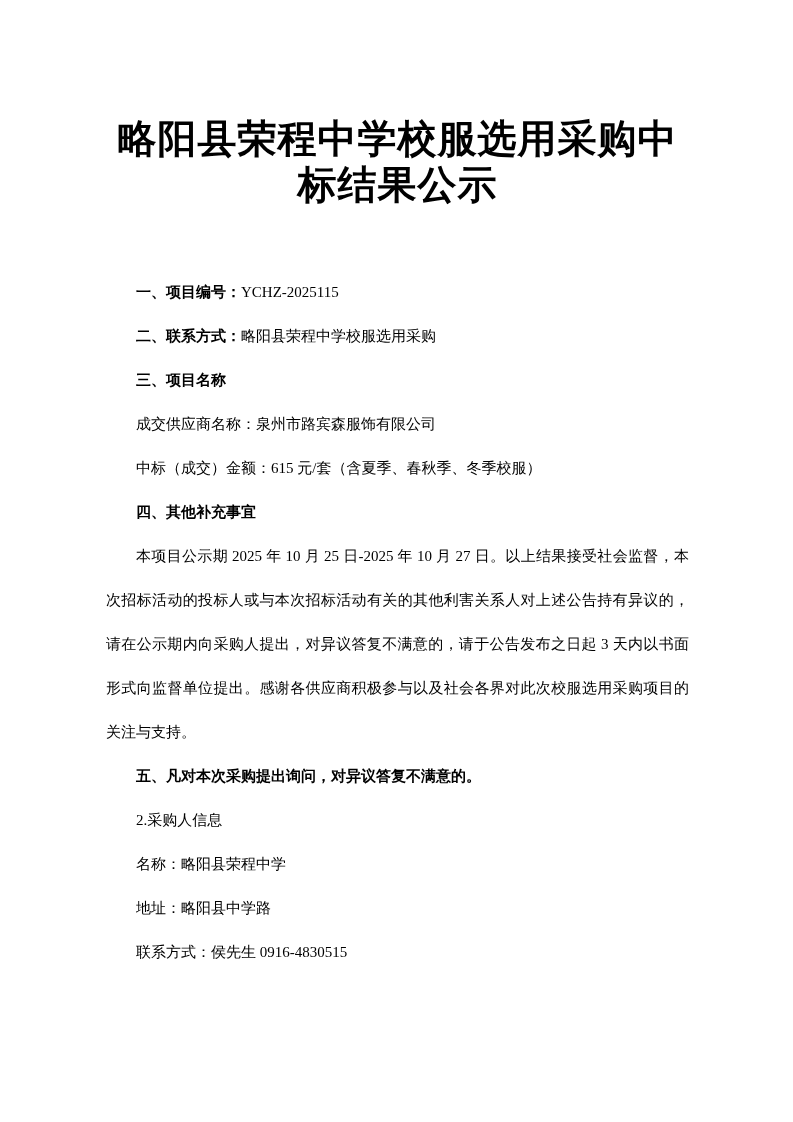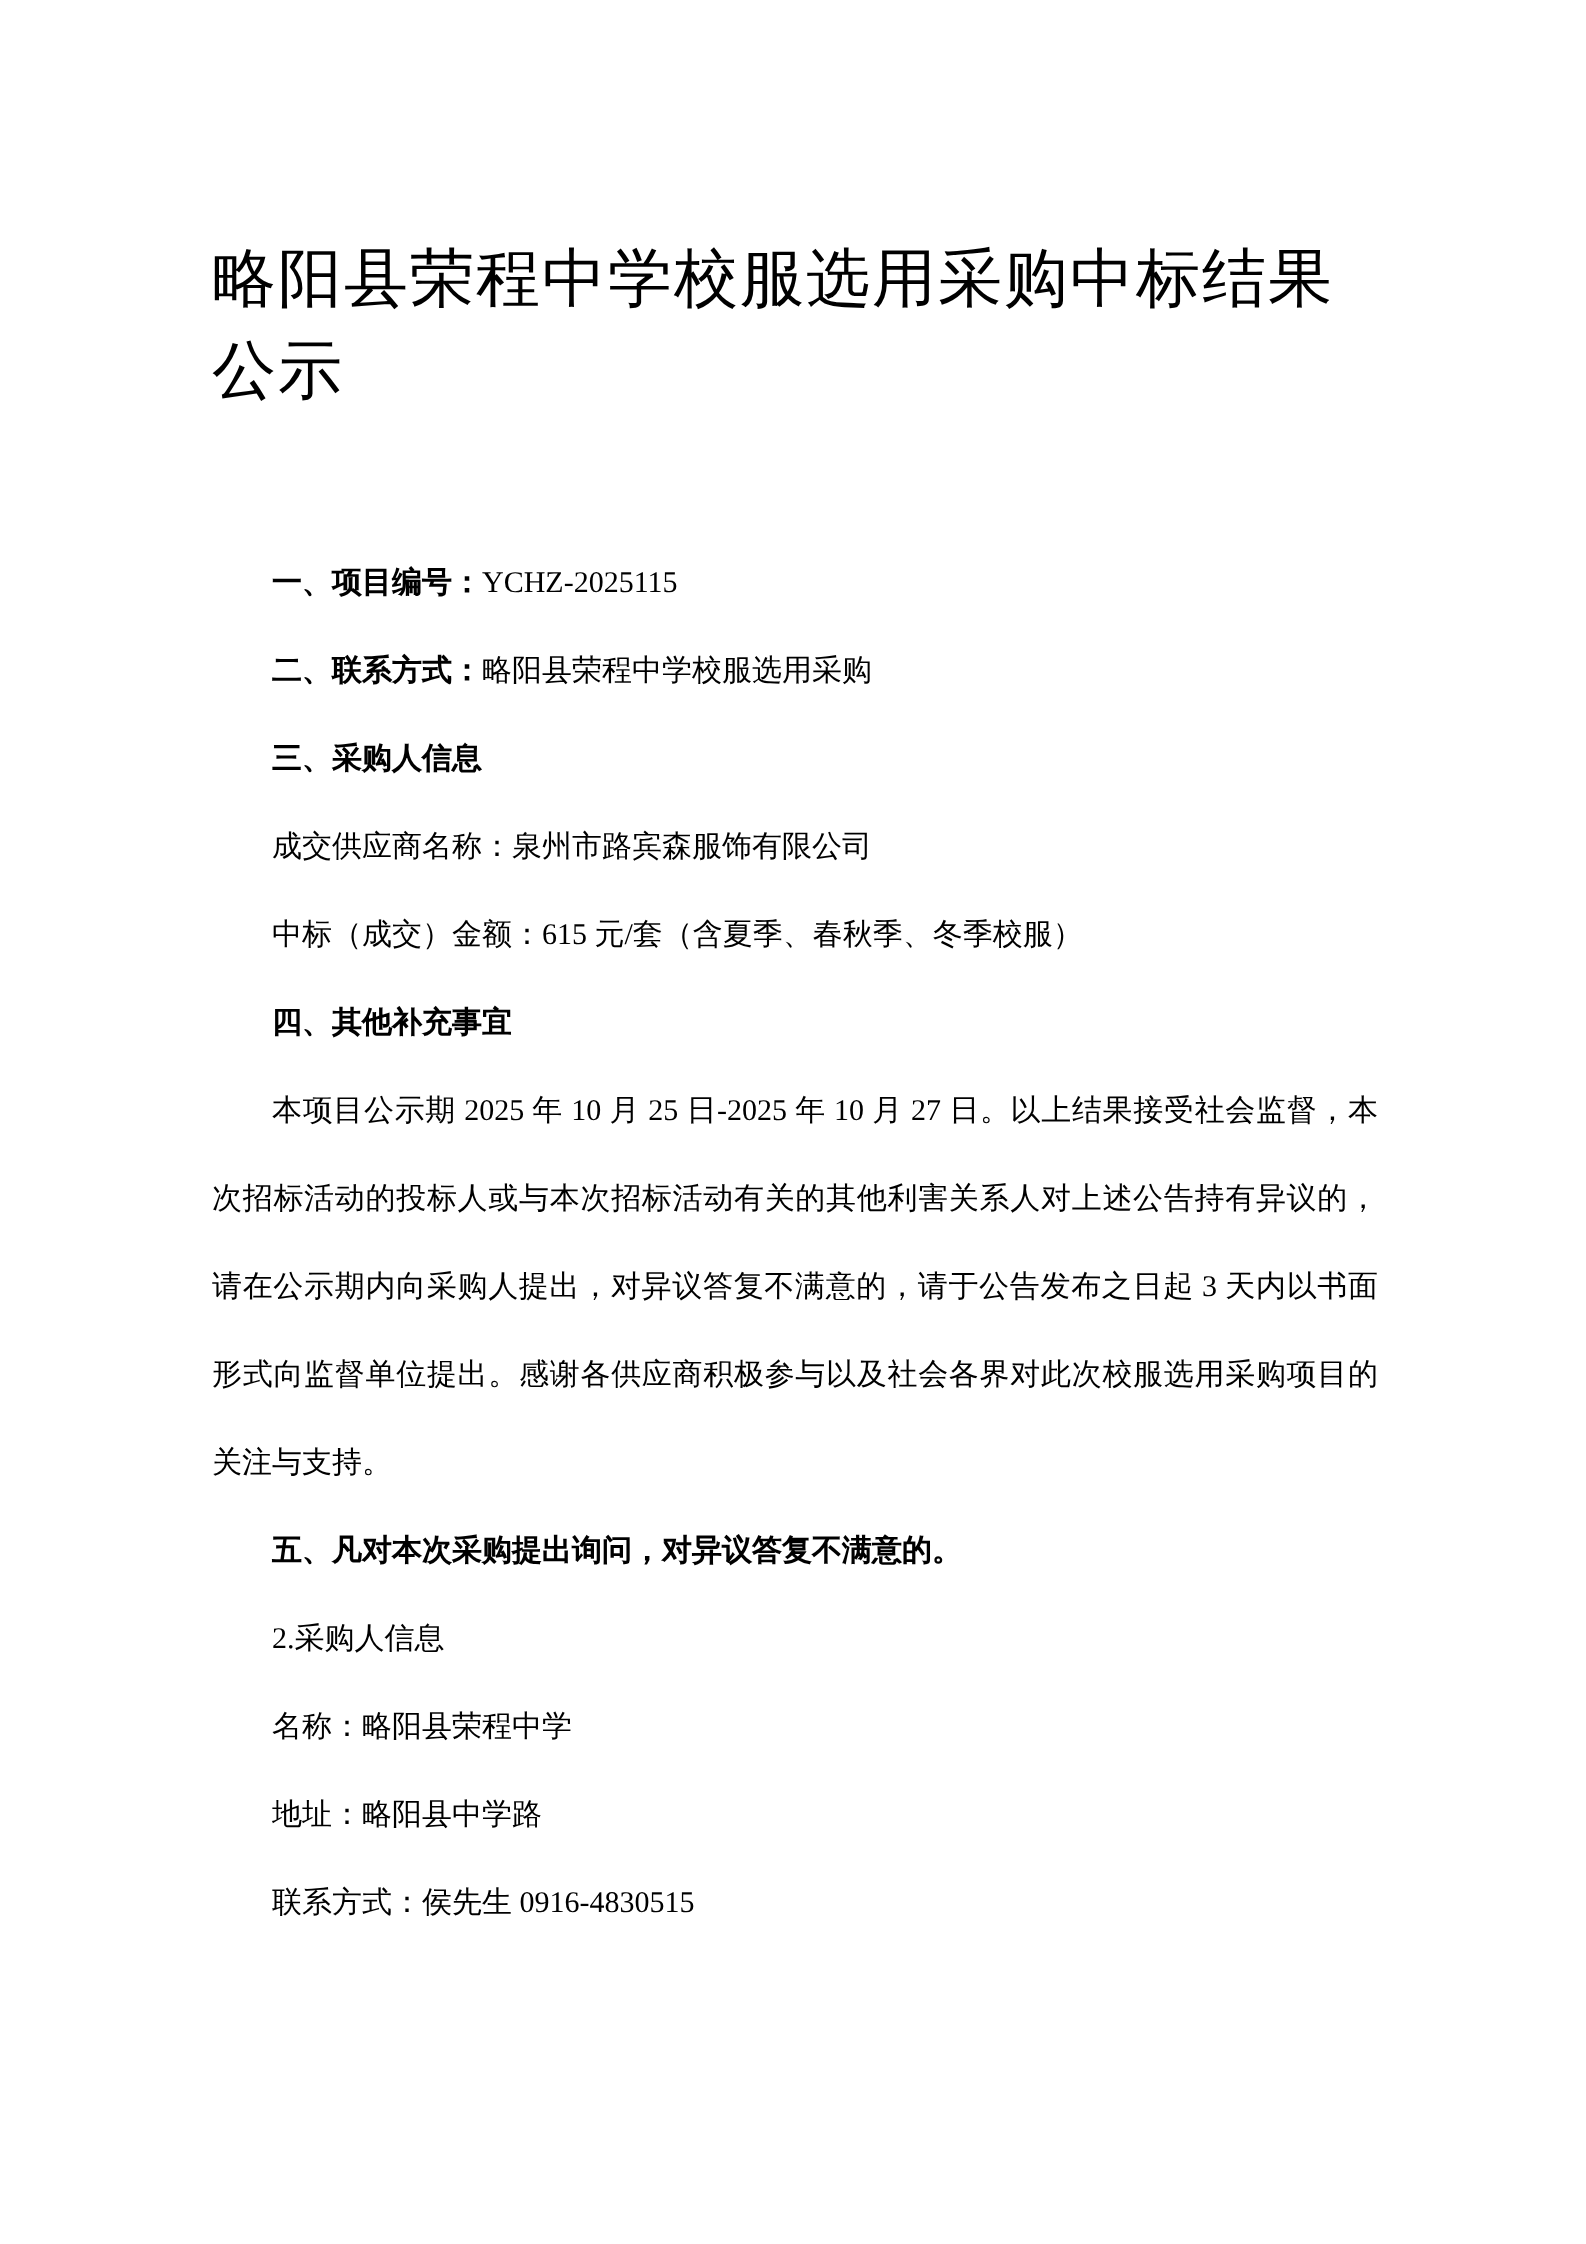--- a/index.html
+++ b/index.html
@@ -14,23 +14,24 @@
     margin: 0 auto;
     background: #ffffff;
     color: #000000;
     font-family: "Liberation Serif", "DejaVu Serif", serif;
     box-sizing: border-box;
     padding: 116px 104px 0 106px;
     overflow: hidden;
   }
   .title {
     margin: 0;
-    font-size: 32px;
+    font-size: 39px;
     line-height: 46px;
-    font-weight: normal;
+    font-weight: bold;
+    text-align: center;
     letter-spacing: 1px;
     font-family: "Liberation Serif", "DejaVu Serif", serif;
   }
   .content {
     margin-top: 62px;
     font-size: 21px;
   }
   .content p {
     margin: 0;
     line-height: 44px;
@@ -57,21 +58,21 @@
 <div class="page">
 
   <h1 class="title">略阳县荣程中学校服选用采购中标结果公示</h1>
 
   <div class="content">
 
     <p class="indent nowrap"><span class="hei">一、项目编号：</span><span>YCHZ-2025115</span></p>
 
     <p class="indent nowrap"><span class="hei">二、联系方式：</span><span>略阳县荣程中学校服选用采购</span></p>
 
-    <p class="indent nowrap hei">三、采购人信息</p>
+    <p class="indent nowrap hei">三、项目名称</p>
 
     <p class="indent nowrap">成交供应商名称：泉州市路宾森服饰有限公司</p>
 
     <p class="indent nowrap">中标（成交）金额：615 元/套（含夏季、春秋季、冬季校服）</p>
 
     <p class="indent nowrap hei">四、其他补充事宜</p>
 
     <p class="para">本项目公示期 2025 年 10 月 25 日-2025 年 10 月 27 日。以上结果接受社会监督，本次招标活动的投标人或与本次招标活动有关的其他利害关系人对上述公告持有异议的，请在公示期内向采购人提出，对异议答复不满意的，请于公告发布之日起 3 天内以书面形式向监督单位提出。感谢各供应商积极参与以及社会各界对此次校服选用采购项目的关注与支持。</p>
 
     <p class="indent nowrap hei">五、凡对本次采购提出询问，对异议答复不满意的。</p>

